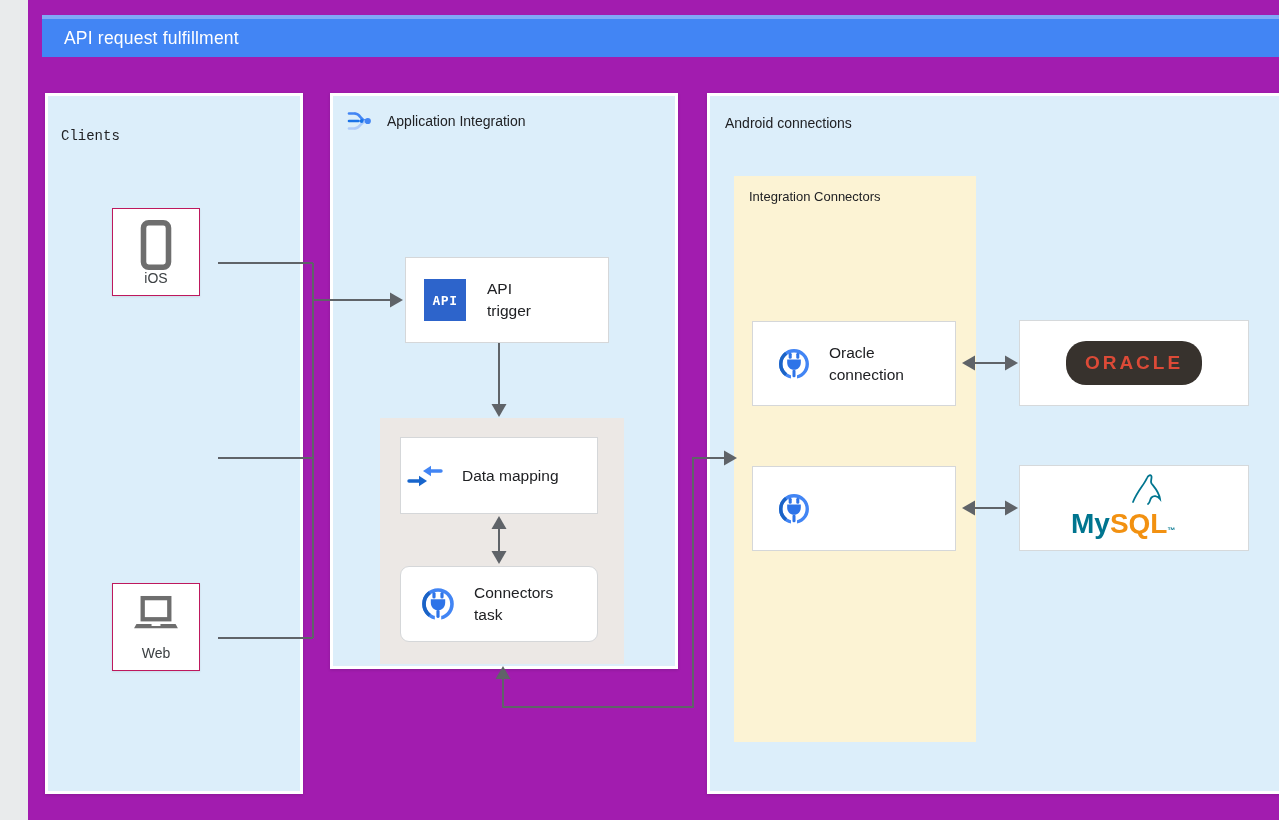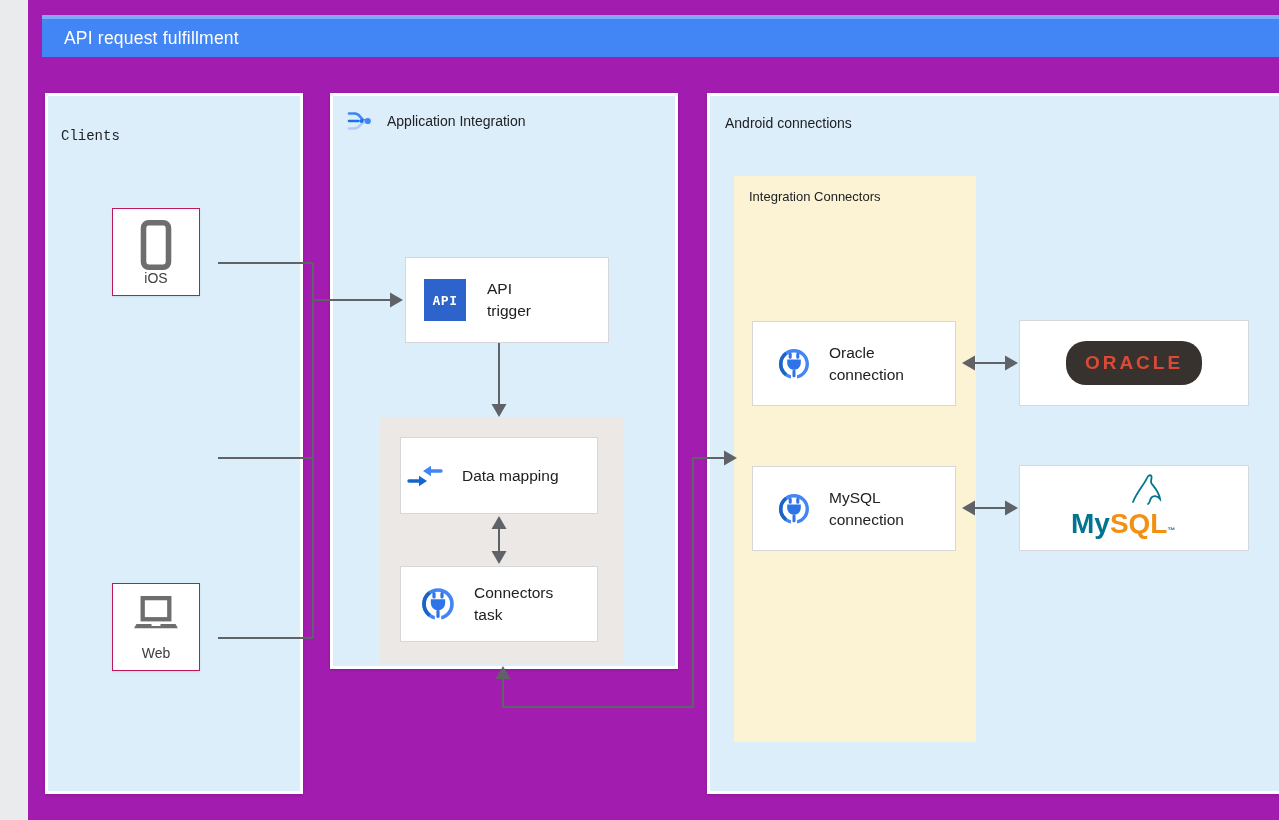--- a/index.html
+++ b/index.html
@@ -37,21 +37,21 @@
 
   .api-trigger { left:72px; top:161px; width:204px; height:86px; padding-left:18px; }
   .api-icon { width:42px; height:42px; background:#2d64cb; color:#ffffff;
     display:flex; align-items:center; justify-content:center;
     font-family:"DejaVu Sans Mono", monospace; font-weight:bold; font-size:13px; letter-spacing:.5px; flex:none; }
   .api-trigger .node-label { margin-left:21px; width:70px; }
 
   .tasks-container { position:absolute; left:47px; top:322px; width:244px; height:246px; background:#ece8e5; }
   .data-mapping { left:67px; top:341px; width:198px; height:77px; padding-left:6px; }
   .data-mapping .node-label { margin-left:19px; }
-  .connectors-task { left:67px; top:470px; width:198px; height:76px; padding-left:18px; }
+  .connectors-task { left:67px; top:470px; width:198px; height:76px; padding-left:18px;border-radius:9px; }
   .connectors-task .node-label { margin-left:17px; width:100px; }
 
   
   .connectors-group { position:absolute; left:24px; top:80px; width:242px; height:566px; background:#fcf3d4; }
   .connectors-group-title { position:absolute; left:15px; top:13px; font-size:13px; color:#202124; }
   .conn-box { left:18px; width:204px; height:85px; padding-left:23px; }
   .conn-oracle { top:145px; }
   .conn-mysql { top:290px; }
   .conn-box .node-label { margin-left:17px; width:112px; }
 
@@ -170,21 +170,20 @@
       <div class="node-box conn-box conn-mysql">
         <svg width="36" height="36" viewBox="0 0 38 38">
           <circle cx="19" cy="19" r="14" fill="none" stroke="#4285f4" stroke-width="3.6"></circle>
           <path d="M10.6,7.8 A14,14 0 0 0 10.6,30.2" fill="none" stroke="#1b63c5" stroke-width="3.6"></path>
           <rect x="15.8" y="26.5" width="6.4" height="11" fill="#ffffff"></rect>
           <rect x="13.4" y="7" width="3.2" height="6.5" rx="1.6" fill="#2e74e8"></rect>
           <rect x="21.4" y="7" width="3.2" height="6.5" rx="1.6" fill="#2e74e8"></rect>
           <path d="M11.8,14.2 h14.4 v3.2 c0,4.6 -3.2,7.8 -7.2,7.8 s-7.2,-3.2 -7.2,-7.8 z" fill="#2e74e8"></path>
           <rect x="17.4" y="25" width="3.2" height="8" rx="1.4" fill="#2e74e8"></rect>
         </svg>
-        <span class="node-label">MySQL connection</span>
       </div>
     </div>
 
     <div class="logo-box logo-oracle-box">
       <div class="oracle-badge">
         <span>ORACLE</span>
       </div>
     </div>
 
     <div class="logo-box logo-mysql-box">

